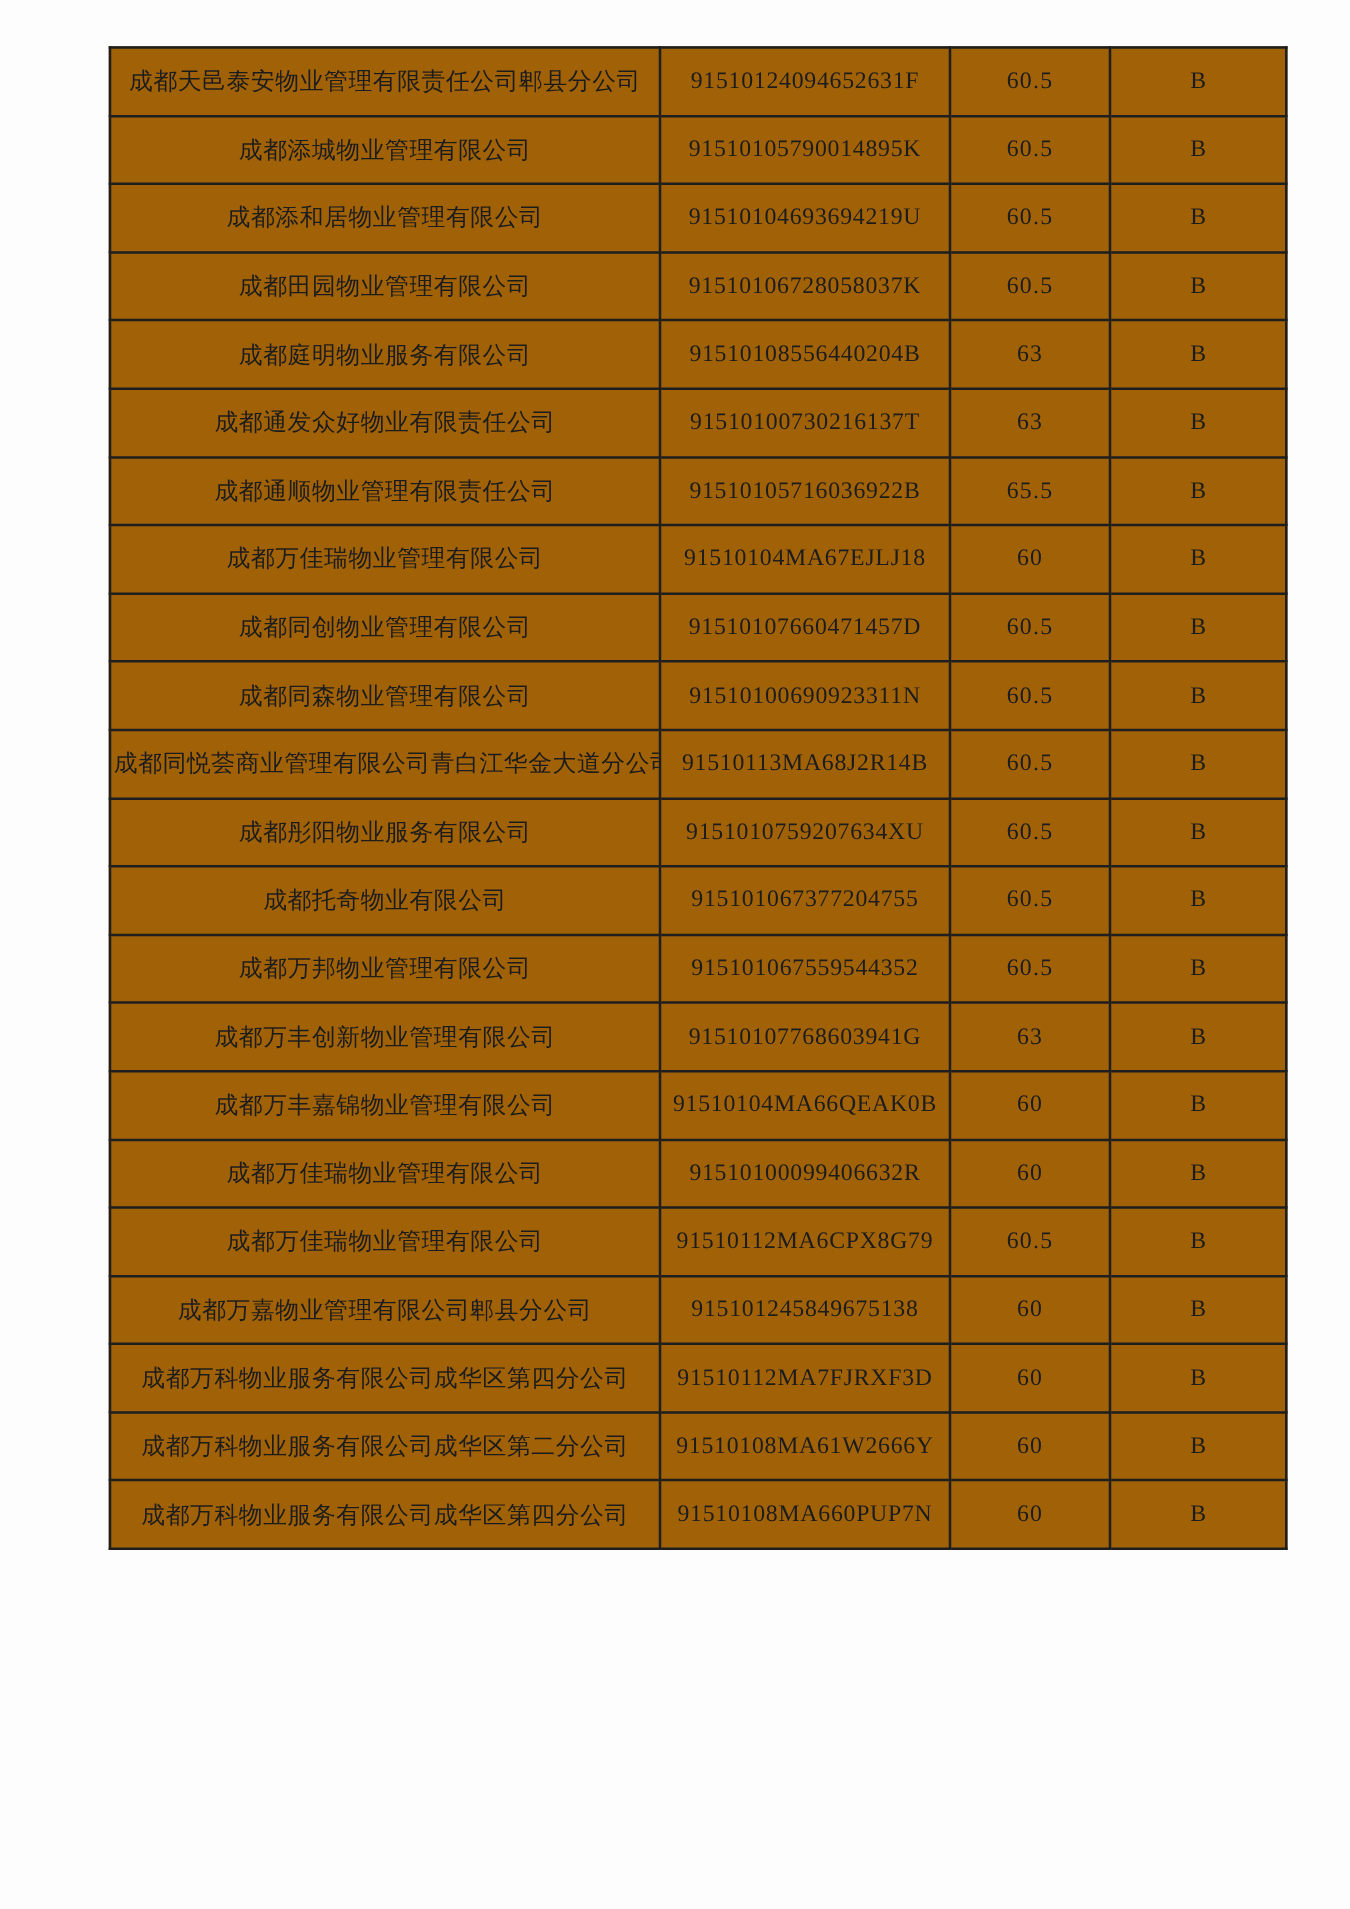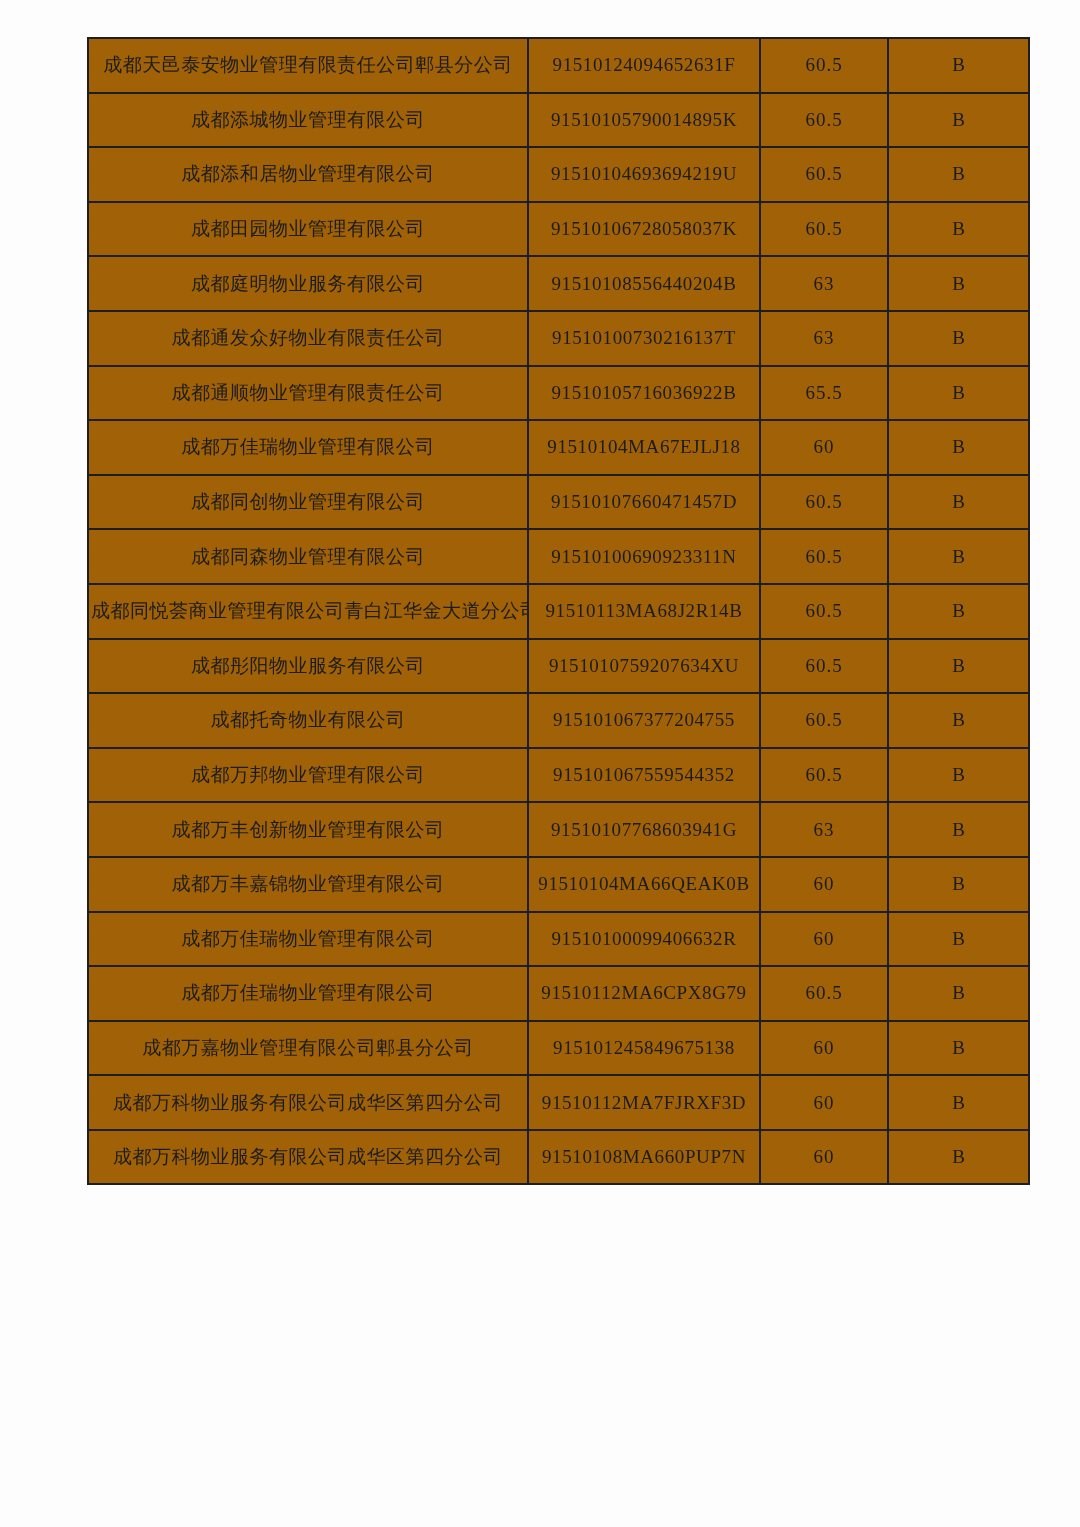--- a/index.html
+++ b/index.html
@@ -169,20 +169,26 @@
     <td class="score">60</td>
     <td class="grade">B</td>
   </tr>
         <tr>
     <td class="name">成都万科物业服务有限公司成华区第四分公司</td>
     <td class="code">91510112MA7FJRXF3D</td>
     <td class="score">60</td>
     <td class="grade">B</td>
   </tr>
         <tr>
+    <td class="name">成都万科物业服务有限公司成华区第二分公司</td>
+    <td class="code">91510108MA61W2666Y</td>
+    <td class="score">60</td>
+    <td class="grade">B</td>
+  </tr>
+        <tr>
     <td class="name">成都万科物业服务有限公司成华区第四分公司</td>
     <td class="code">91510108MA660PUP7N</td>
     <td class="score">60</td>
     <td class="grade">B</td>
   </tr>
       </tbody>
   </table>
 </div>
 
 </body></html>

